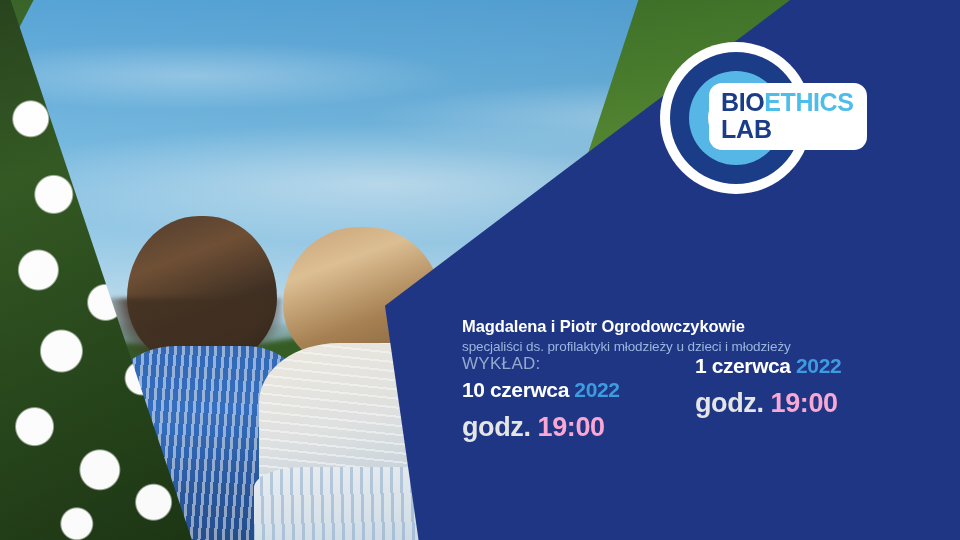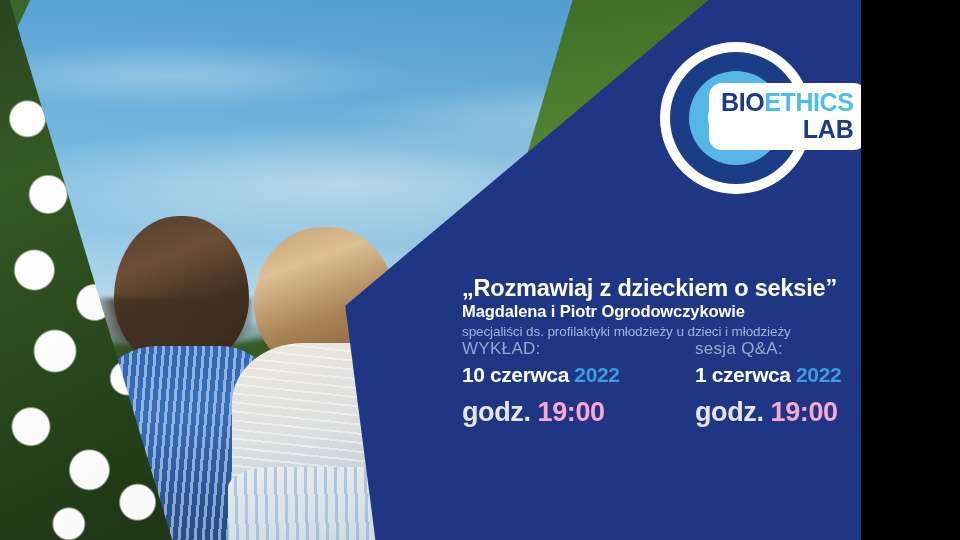--- a/index.html
+++ b/index.html
@@ -1,21 +1,21 @@
 <!DOCTYPE html>
 <html lang="pl"><head>
 <meta charset="utf-8">
 <title>Bioethics Lab — Rozmawiaj z dzieckiem o seksie</title>
 <style>
   html,body{margin:0;padding:0;background:#000;}
   body{font-family:"Liberation Sans",sans-serif;}
 
   #poster{
     position:relative;
-    width:861px;height:540px;
+    width:960px;height:540px;
     overflow:hidden;
     background:#1f3685;
   }
 
   
   .photo-layer{position:absolute;inset:0;}
 
   
   .meadow{
     position:absolute;inset:0;
@@ -180,33 +180,33 @@
   .ring-core{inset:48px;background:#ffffff;}
 
   .logo-plate{
     position:absolute;left:49px;top:41px;
     background:#ffffff;border-radius:13px;
     padding:7px 13px 8px 12px;
     line-height:1;
     box-shadow:0 0 0 0 rgba(0,0,0,0);
   }
   .logo-line1{font-size:25px;font-weight:bold;letter-spacing:-.4px;white-space:nowrap;}
-  .logo-line2{font-size:25px;font-weight:bold;letter-spacing:-.2px;text-align:right;margin-top:2px;}
+  .logo-line2{font-size:25px;font-weight:bold;letter-spacing:-.2px;margin-top:2px;}
   .lg-navy{color:#1b3c86;}
   .lg-cyan{color:#4dbde9;}
 
   
   .content{position:absolute;left:462px;top:275px;width:470px;}
 
   .headline{
     color:#ffffff;font-size:23.5px;font-weight:bold;letter-spacing:-.2px;
     margin:0;white-space:nowrap;
   }
 
-  .speakers{}
+  .speakers{margin-top:42px;}
   .speaker-names{
     color:#ffffff;font-size:16.5px;font-weight:bold;margin:0;letter-spacing:-.1px;
   }
   .speaker-role{
     color:#9ab6dd;font-size:13.5px;margin:3px 0 0 0;font-weight:normal;letter-spacing:-.1px;
   }
 
   .dates{display:flex;}
   .date-block{width:233px;}
   .date-label{
@@ -259,21 +259,20 @@
     <div class="logo-plate">
       <div class="logo-line1">
         <span class="lg-navy">BIO</span><span class="lg-cyan">ETHICS</span>
       </div>
       <div class="logo-line2 lg-navy">LAB</div>
     </div>
   </div>
 
   <div class="content">
 
-    <p class="headline">„Rozmawiaj z dzieckiem o seksie”</p>
 
     <div class="speakers">
       <p class="speaker-names">Magdalena i Piotr Ogrodowczykowie</p>
       <p class="speaker-role">specjaliści ds. profilaktyki młodzieży u dzieci i młodzieży</p>
     </div>
 
     <div class="dates">
 
       <div class="date-block">
         <p class="date-label">WYKŁAD:</p>
@@ -281,21 +280,20 @@
           <span class="date-day">10 czerwca</span>
           <span class="date-year">2022</span>
         </p>
         <p class="date-time">
           <span class="time-word">godz.</span>
           <span class="time-value">19:00</span>
         </p>
       </div>
 
       <div class="date-block">
-        <p class="date-label">sesja Q&amp;A:</p>
         <p class="date-main">
           <span class="date-day">1 czerwca</span>
           <span class="date-year">2022</span>
         </p>
         <p class="date-time">
           <span class="time-word">godz.</span>
           <span class="time-value">19:00</span>
         </p>
       </div>
 

